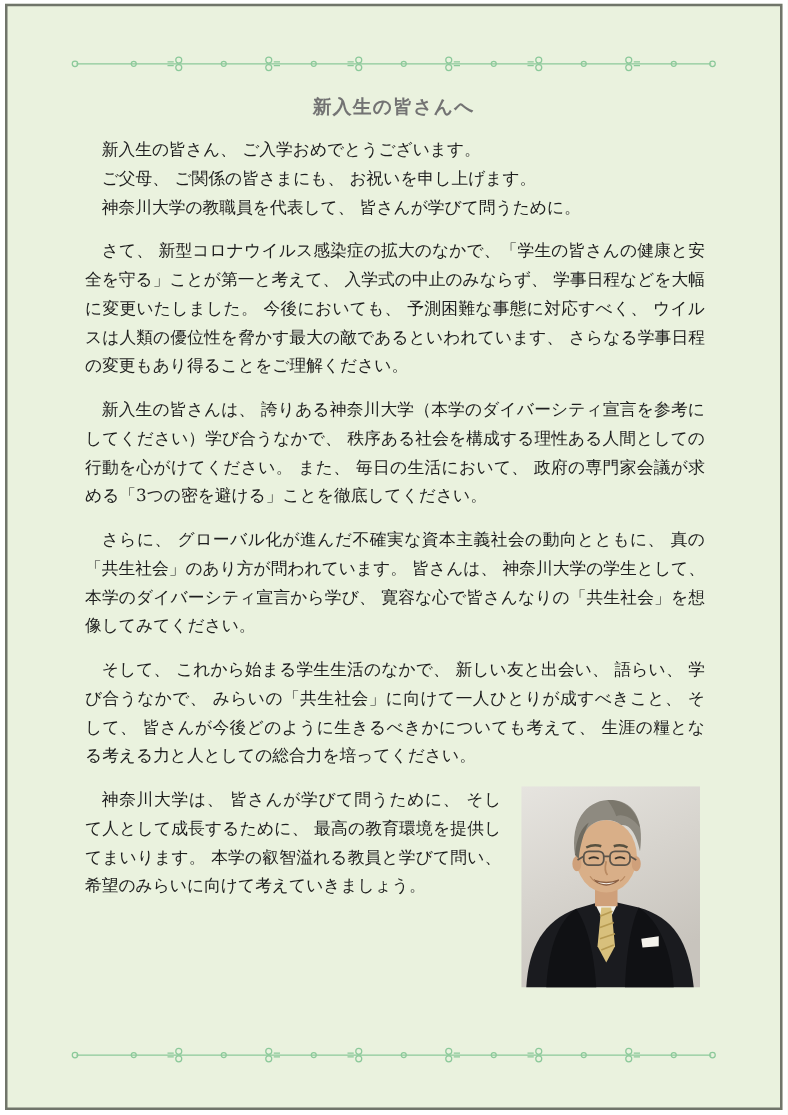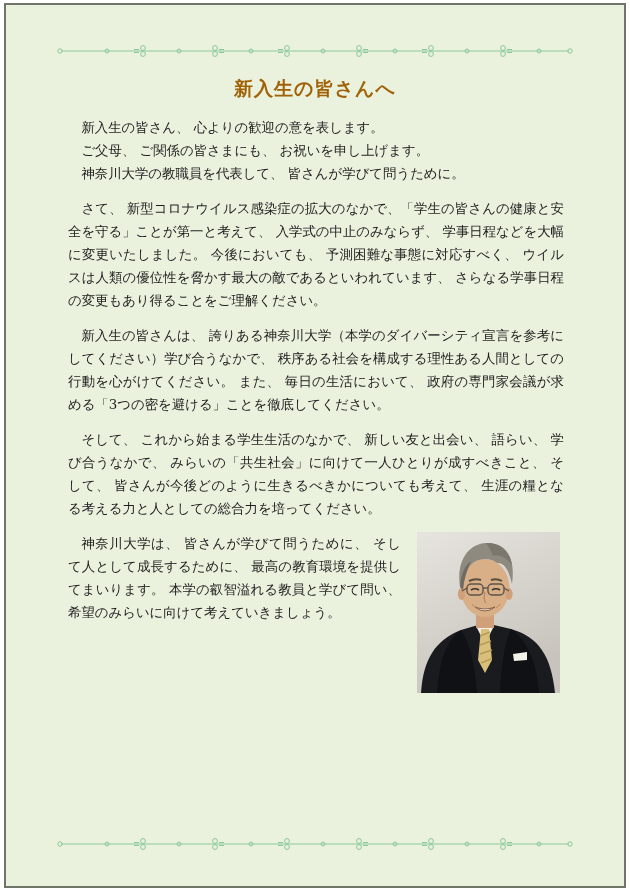--- a/index.html
+++ b/index.html
@@ -8,25 +8,25 @@
     background:#eaf2de;
     border:2px solid #70756a;
     font-family:"DejaVu Serif","Liberation Serif",serif;
     color:#1e1e1e;
   }
   .divider{display:block;margin:0 auto;}
   .divider.top{margin-top:38px;}
   .divider.bottom{position:absolute;left:0;right:0;bottom:34px;margin:0 auto;}
   .title{
     text-align:center;
-    font-size:19px;
+    font-size:15px;
     font-weight:bold;
     letter-spacing:1px;
     margin-top:17px;
-    color:#a16207;
+    color:#737373;
   }
   .content{
     padding:0 60px 0 62px;
     font-size:13.4px;
     line-height:23px;
     text-align:justify;
   }
   .greeting{margin-top:14px;}
   .greeting div{text-indent:1em;}
   .para{margin:12px 0 0 0;text-indent:1em;}
@@ -97,27 +97,28 @@
           </g>
       </g>
     </g>
   </svg>
 
   <div class="title">新入生の皆さんへ</div>
 
   <div class="content">
 
     <div class="greeting">
-      <div>新入生の皆さん、 心よりの歓迎の意を表します。</div>
+      <div>新入生の皆さん、 ご入学おめでとうございます。</div>
       <div>ご父母、 ご関係の皆さまにも、 お祝いを申し上げます。</div>
       <div>神奈川大学の教職員を代表して、 皆さんが学びて問うために。</div>
     </div>
 
     <p class="para">さて、 新型コロナウイルス感染症の拡大のなかで、「学生の皆さんの健康と安全を守る」ことが第一と考えて、 入学式の中止のみならず、 学事日程などを大幅に変更いたしました。 今後においても、 予測困難な事態に対応すべく、 ウイルスは人類の優位性を脅かす最大の敵であるといわれています、 さらなる学事日程の変更もあり得ることをご理解ください。</p>
     <p class="para">新入生の皆さんは、 誇りある神奈川大学（本学のダイバーシティ宣言を参考にしてください）学び合うなかで、 秩序ある社会を構成する理性ある人間としての行動を心がけてください。 また、 毎日の生活において、 政府の専門家会議が求める「3つの密を避ける」ことを徹底してください。</p>
+    <p class="para">さらに、 グローバル化が進んだ不確実な資本主義社会の動向とともに、 真の「共生社会」のあり方が問われています。 皆さんは、 神奈川大学の学生として、 本学のダイバーシティ宣言から学び、 寛容な心で皆さんなりの「共生社会」を想像してみてください。</p>
     <p class="para">そして、 これから始まる学生生活のなかで、 新しい友と出会い、 語らい、 学び合うなかで、 みらいの「共生社会」に向けて一人ひとりが成すべきこと、 そして、 皆さんが今後どのように生きるべきかについても考えて、 生涯の糧となる考える力と人としての総合力を培ってください。</p>
 
     <div class="last-block">
 
       <svg class="photo" viewBox="0 0 143 161">
         <defs>
           <linearGradient id="pbg" x1="0" y1="0" x2="0.4" y2="1">
             <stop offset="0" stop-color="#e6e4df"></stop>
             <stop offset="1" stop-color="#c8c4bd"></stop>
           </linearGradient>

